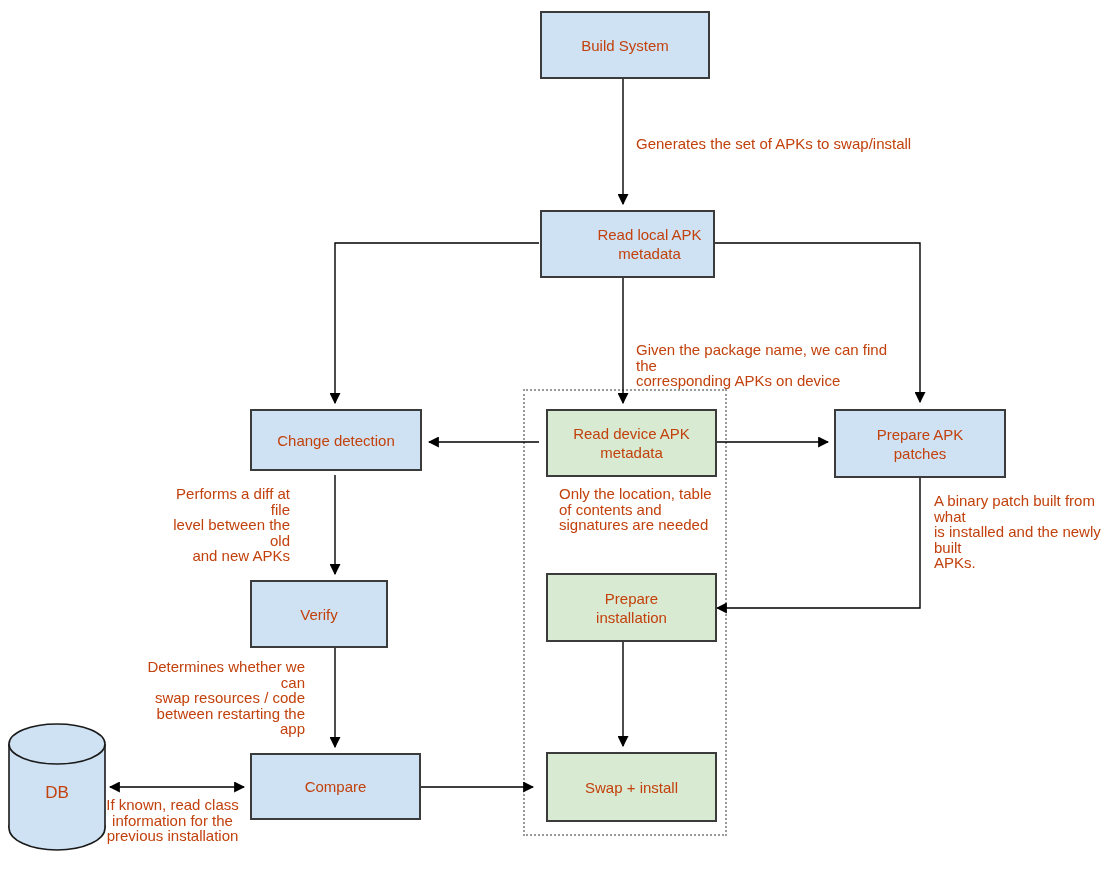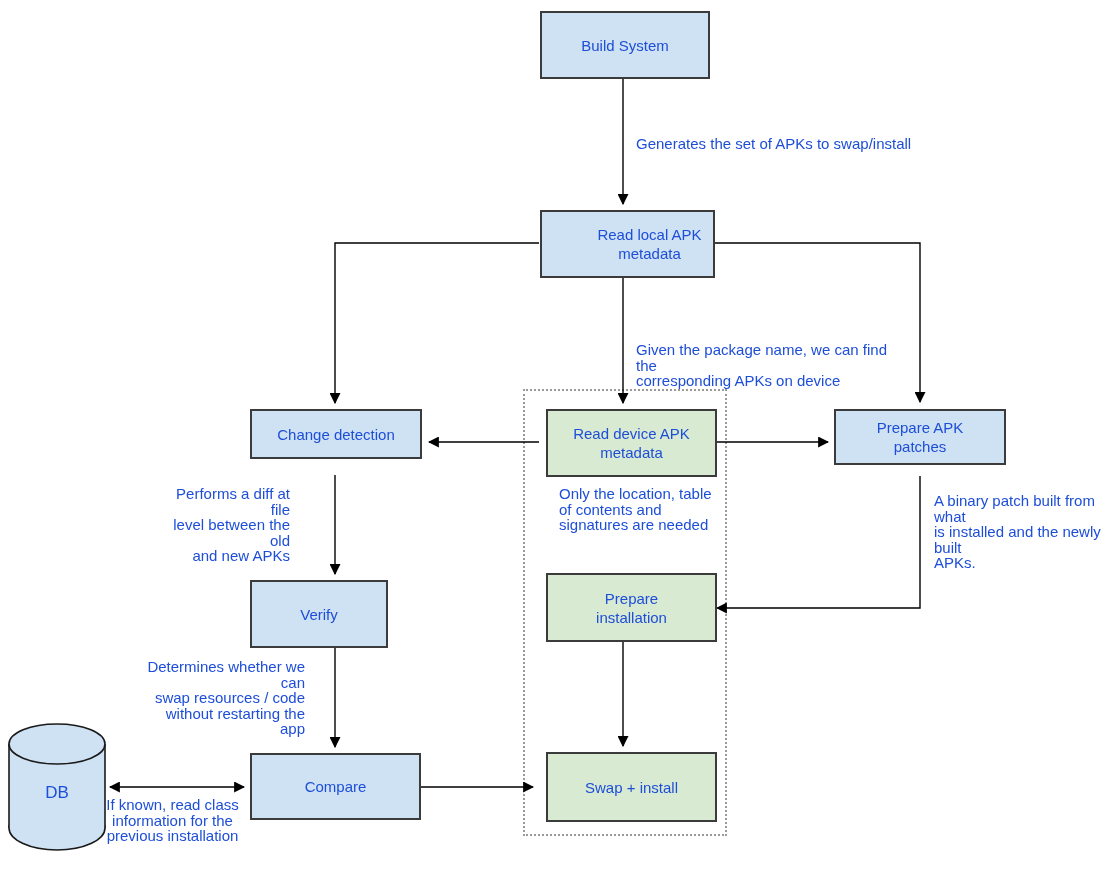--- a/index.html
+++ b/index.html
@@ -2,21 +2,21 @@
 <html><head>
 <meta charset="utf-8">
 <style>
   html, body { margin: 0; padding: 0; background: #ffffff; }
   #canvas {
     position: relative;
     width: 1120px;
     height: 871px;
     background: #ffffff;
     font-family: "Liberation Sans", sans-serif;
-    color: #1d4ed8;
+    color: #c2410c;
     overflow: hidden;
   }
   #connectors {
     position: absolute;
     left: 0; top: 0;
     pointer-events: none;
   }
   .node {
     position: absolute;
     display: flex;
@@ -89,26 +89,26 @@
       <line x1="105" y1="744" x2="105" y2="828" stroke="#1a1a1a" stroke-width="1.6"></line>
       <ellipse cx="57" cy="744" rx="48" ry="20" fill="#cfe2f3" stroke="#1a1a1a" stroke-width="1.6"></ellipse>
     </g>
   </svg>
 
   <div class="node blue" style="left:540px; top:11px; width:170px; height:68px;">Build System</div>
 
   <div class="node blue" style="left:540px; top:210px; width:175px; height:68px;padding-left:44px;">Read local APK
 metadata</div>
 
-  <div class="node blue" style="left:250px; top:409px; width:172px; height:50px;">Change detection</div>
+  <div class="node blue" style="left:250px; top:409px; width:172px; height:62px;">Change detection</div>
 
   <div class="node green" style="left:539px; top:409px; width:171px; height:68px;">Read device APK
 metadata</div>
 
-  <div class="node blue" style="left:834px; top:409px; width:172px; height:56px;">Prepare APK
+  <div class="node blue" style="left:834px; top:409px; width:172px; height:69px;">Prepare APK
 patches</div>
 
   <div class="node blue" style="left:250px; top:580px; width:138px; height:68px;">Verify</div>
 
   <div class="node green" style="left:539px; top:573px; width:171px; height:69px;">Prepare
 installation</div>
 
   <div class="node blue" style="left:250px; top:753px; width:171px; height:67px;">Compare</div>
 
   <div class="node green" style="left:539px; top:752px; width:171px; height:70px;">Swap + install</div>
@@ -127,19 +127,19 @@
   <div class="annotation" style="left:559px; top:486px; width:155px;">Only the location, table
 of contents and
 signatures are needed</div>
 
   <div class="annotation" style="left:934px; top:493px; width:186px;">A binary patch built from what
 is installed and the newly built
 APKs.</div>
 
   <div class="annotation right" style="left:140px; top:659px; width:165px;">Determines whether we can
 swap resources / code
-without restarting the app</div>
+between restarting the app</div>
 
   <div class="annotation right" style="left:105px; top:797px; width:135px;text-align:center;">If known, read class
 information for the
 previous installation</div>
 
 </div>
 
 </body></html>

